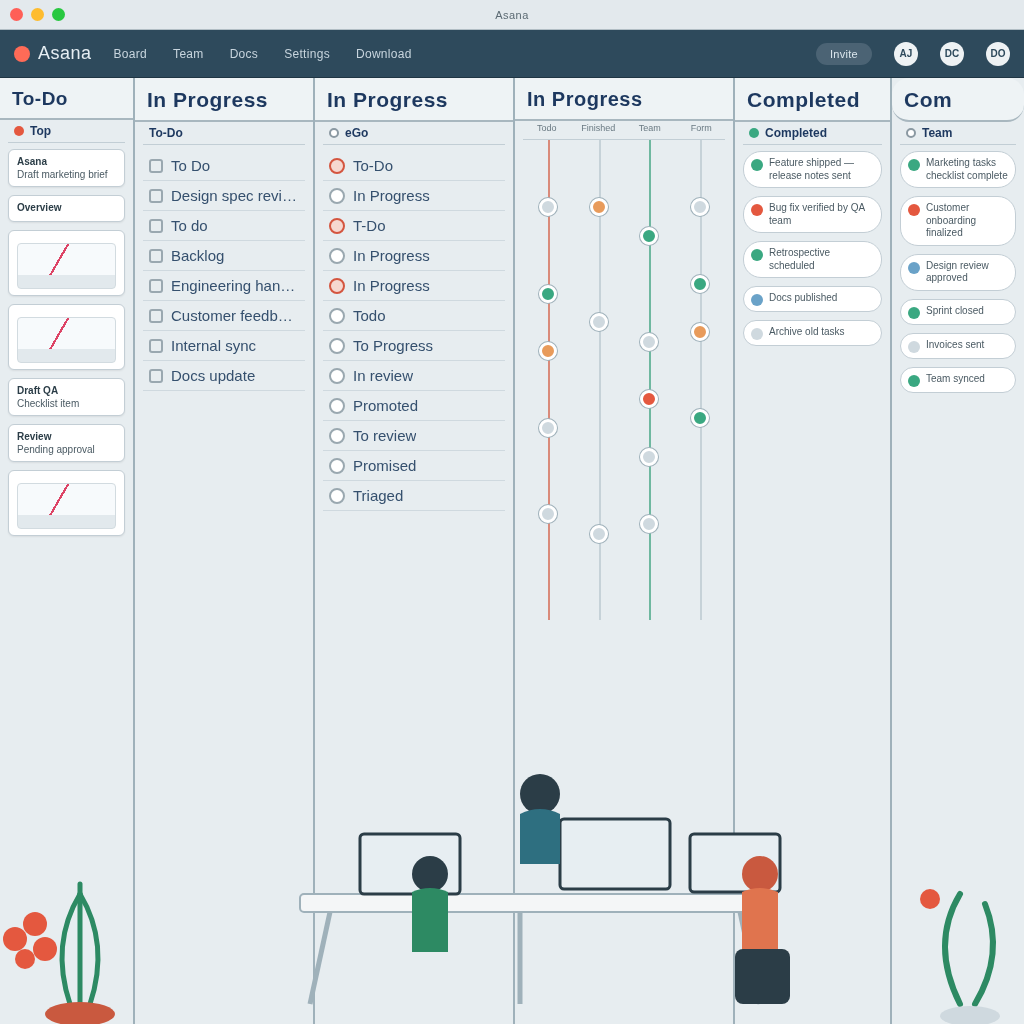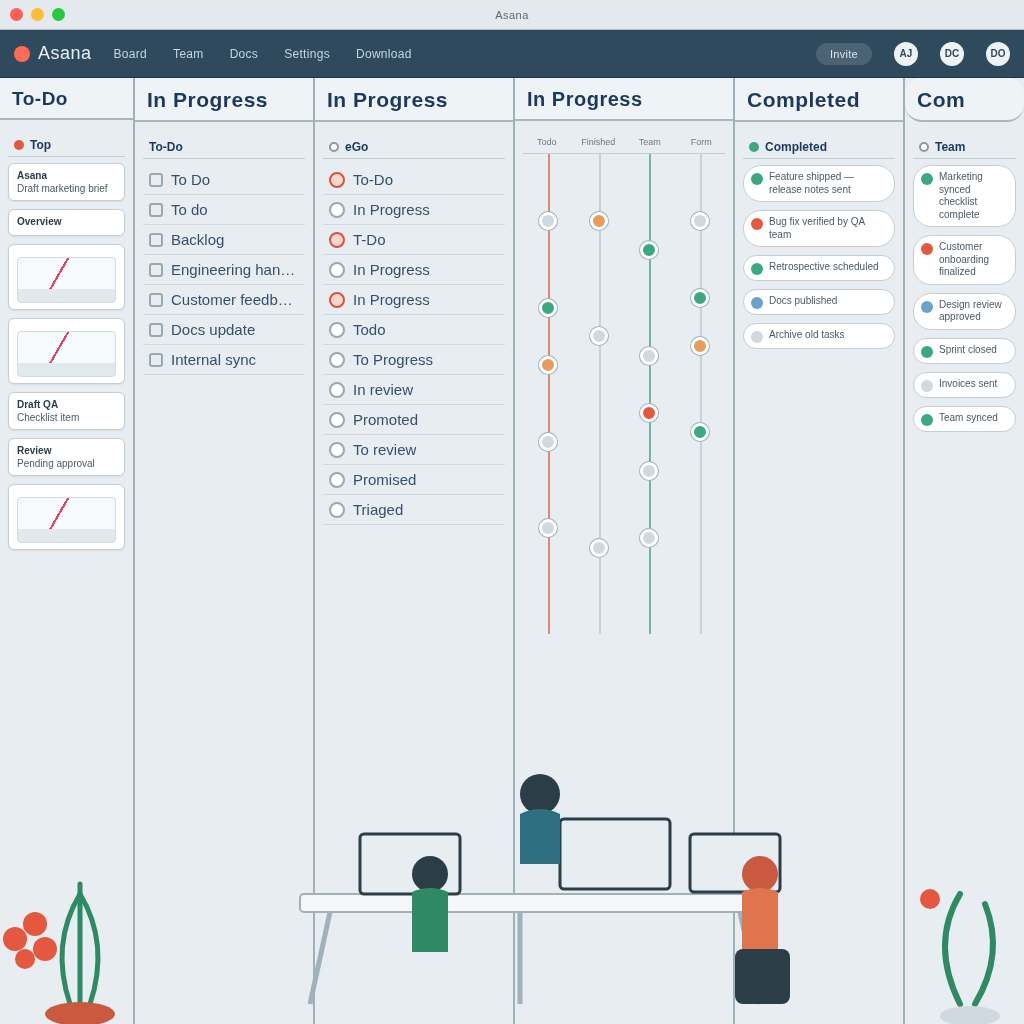--- a/index.html
+++ b/index.html
@@ -39,28 +39,28 @@
   .board { display:flex; height:calc(1024px - 78px); background:linear-gradient(#cdd9de,#c3d2d8); }
   .col {
     border-right:2px solid #9fb1ba; background:#e7edf0; display:flex; flex-direction:column;
     min-width:0;
   }
   .col:last-child { border-right:none; }
   .col-head {
     padding:10px 12px 8px; font-weight:700; color:#1d385f; letter-spacing:.5px;
     border-bottom:2px solid #a8b7bf; background:#eef3f5; white-space:nowrap; overflow:hidden;
   }
-  .col-body { padding:14px 8px 0; overflow:hidden; flex:1; position:relative; }
+  .col-body { padding:0 8px 0; overflow:hidden; flex:1; position:relative; }
 
   
   .c0{width:135px;font-size:19px;} .c0 .col-head{font-size:19px;}
   .c1{width:180px;} .c1 .col-head{font-size:21px;}
   .c2{width:200px;} .c2 .col-head{font-size:21px;}
   .c3{width:220px;} .c3 .col-head{font-size:20px;}
-  .c4{width:170px;} .c4 .col-head{font-size:21px;}
+  .c4{width:157px;} .c4 .col-head{font-size:21px;}
   .c5{flex:1;} .c5 .col-head{font-size:21px;border-radius:17px;}
 
   
   .sect {
     display:flex; align-items:center; gap:6px; padding:4px 6px; margin-bottom:6px;
     font-size:12px; font-weight:700; color:#1d385f; border-bottom:1px solid #c2ced5;
   }
   .sect .bullet{width:10px;height:10px;border-radius:50%;}
   .b-red{background:#e4583f;} .b-teal{background:#3aa881;} .b-grey{border:2px solid #8b99a2;background:#fff;}
 
@@ -188,41 +188,45 @@
     <div class="col-body">
       <div class="sect">
         <span>To-Do</span>
       </div>
       <div class="row">
           <span class="sq"></span>
           <span>To Do</span>
         </div>
       <div class="row">
           <span class="sq"></span>
+          <span>Design spec review</span>
+        </div>
+      <div class="row">
+          <span class="sq"></span>
           <span>To do</span>
         </div>
       <div class="row">
           <span class="sq"></span>
           <span>Backlog</span>
         </div>
       <div class="row">
           <span class="sq"></span>
           <span>Engineering handoff</span>
         </div>
       <div class="row">
           <span class="sq"></span>
           <span>Customer feedback</span>
         </div>
       <div class="row">
           <span class="sq"></span>
+          <span>Internal sync</span>
+        </div>
+      <div class="row">
+          <span class="sq"></span>
           <span>Docs update</span>
-        </div>
-      <div class="row">
-          <span class="sq"></span>
-          <span>Internal sync</span>
         </div>
     </div>
   </div>
 
   <div class="col c2">
     <div class="col-head">In Progress</div>
     <div class="col-body">
       <div class="sect">
         <span class="bullet b-grey"></span>
         <span>eGo</span>
@@ -352,21 +356,21 @@
   <div class="col c5">
     <div class="col-head">Com</div>
     <div class="col-body">
       <div class="sect">
         <span class="bullet b-grey"></span>
         <span>Team</span>
       </div>
       <div id="minis5">
           <div class="mini">
             <span class="dot" style="background:#3aa881"></span>
-            <span class="txt">Marketing synced checklist complete</span>
+            <span class="txt">Marketing tasks checklist complete</span>
           </div>
           <div class="mini">
             <span class="dot" style="background:#e4583f"></span>
             <span class="txt">Customer onboarding finalized</span>
           </div>
           <div class="mini">
             <span class="dot" style="background:#6aa2c8"></span>
             <span class="txt">Design review approved</span>
           </div>
           <div class="mini">

